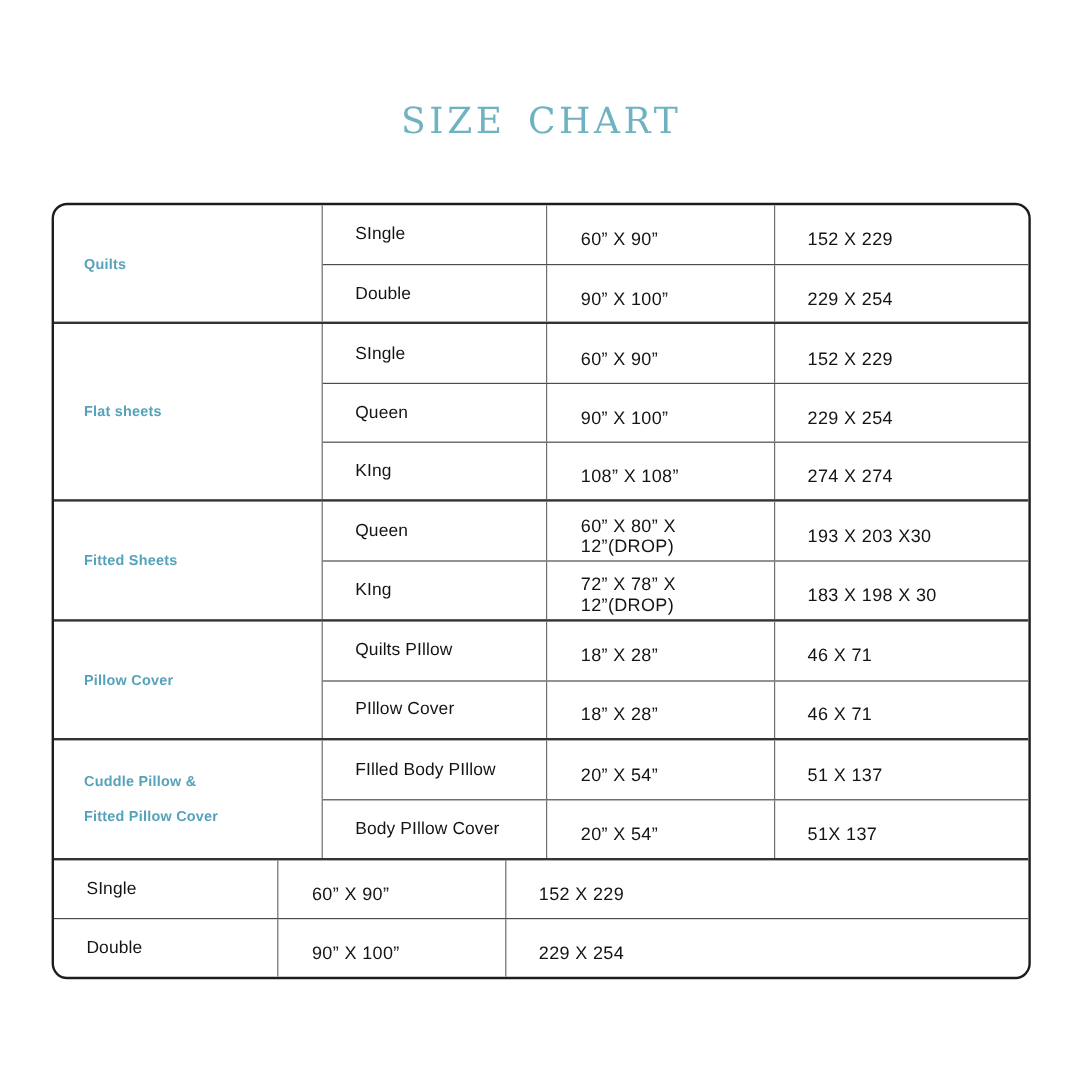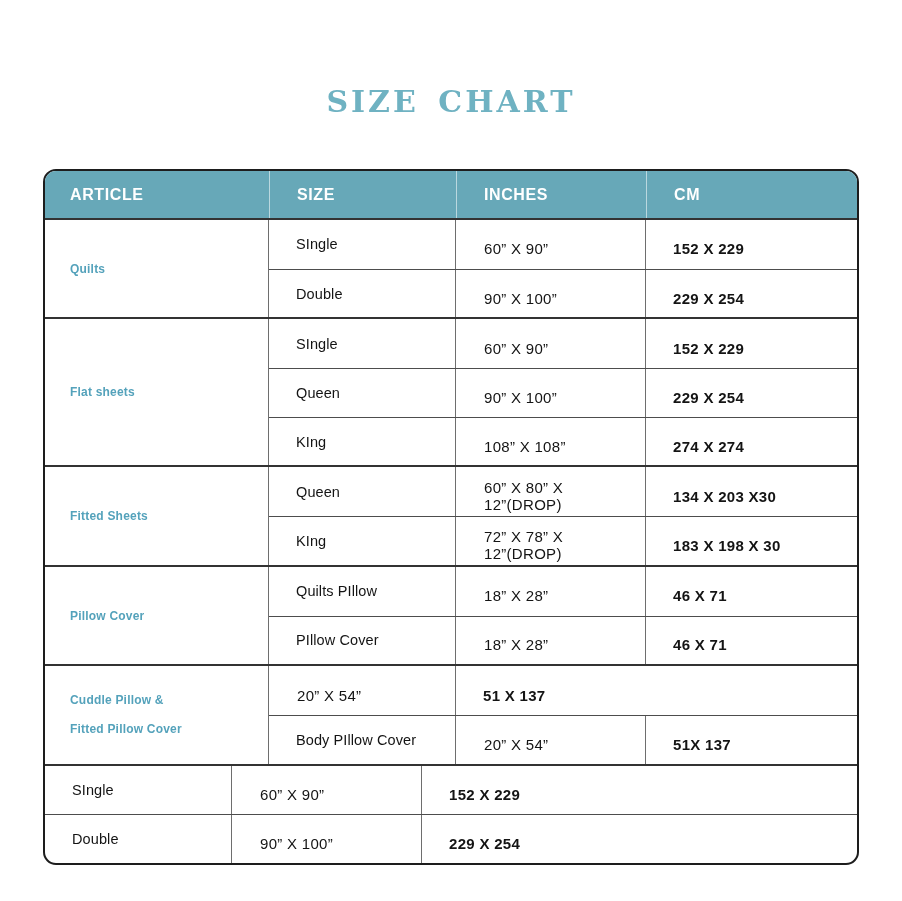--- a/index.html
+++ b/index.html
@@ -10,21 +10,21 @@
     width: 902px;
     height: 901px;
     background: #ffffff;
     overflow: hidden;
   }
   .page-title {
     padding-top: 84px;
     text-align: center;
     font-family: "DejaVu Serif", serif;
     font-size: 30px;
-    font-weight: 700;
+    font-weight: 400;
     letter-spacing: 3px;
     word-spacing: 6px;
     color: #6fb2c2;
   }
   .size-table {
     width: 816px;
     margin: 50px auto 0 auto;
     border: 2px solid #1d1d1d;
     border-radius: 13px;
     overflow: hidden;
@@ -93,37 +93,31 @@
     padding-top: 9px;
     border-right: 1.2px solid #6e6e6e;
     font-size: 15px;
     font-weight: 500;
     letter-spacing: 0.3px;
   }
   .cell.cm {
     padding-left: 27px;
     padding-top: 9px;
     font-size: 15px;
-    font-weight: 700;
+    font-weight: 400;
     letter-spacing: 0.3px;
   }
 </style>
 </head>
 <body>
 
 <div class="page">
   <div class="page-title">SIZE CHART</div>
 
   <div class="size-table">
-    <div class="header-row">
-      <div class="header-cell hc-article">ARTICLE</div>
-      <div class="header-cell hc-size">SIZE</div>
-      <div class="header-cell hc-inches">INCHES</div>
-      <div class="header-cell hc-cm">CM</div>
-    </div>
     <div id="table-body">
   <div class="section">
     <div class="article-cell">
             <div class="article-line">Quilts</div>
           </div>
     <div class="section-rows">
             <div class="row">
               <div class="cell size">SIngle</div>
               <div class="cell inches">60” X 90”</div>
               <div class="cell cm">152 X 229</div>
@@ -160,21 +154,21 @@
   </div>
 
   <div class="section">
     <div class="article-cell">
             <div class="article-line">Fitted Sheets</div>
           </div>
     <div class="section-rows">
             <div class="row">
               <div class="cell size">Queen</div>
               <div class="cell inches">60” X 80” X 12”(DROP)</div>
-              <div class="cell cm">134 X 203 X30</div>
+              <div class="cell cm">193 X 203 X30</div>
             </div>
             <div class="row">
               <div class="cell size">KIng</div>
               <div class="cell inches">72” X 78” X 12”(DROP)</div>
               <div class="cell cm">183 X 198 X 30</div>
             </div>
           </div>
   </div>
 
   <div class="section">
@@ -195,20 +189,21 @@
           </div>
   </div>
 
   <div class="section">
     <div class="article-cell">
             <div class="article-line">Cuddle Pillow &amp;</div>
             <div class="article-line">Fitted Pillow Cover</div>
           </div>
     <div class="section-rows">
             <div class="row">
+              <div class="cell size">FIlled Body PIllow</div>
               <div class="cell inches">20” X 54”</div>
               <div class="cell cm">51 X 137</div>
             </div>
             <div class="row">
               <div class="cell size">Body PIllow Cover</div>
               <div class="cell inches">20” X 54”</div>
               <div class="cell cm">51X 137</div>
             </div>
           </div>
   </div>

